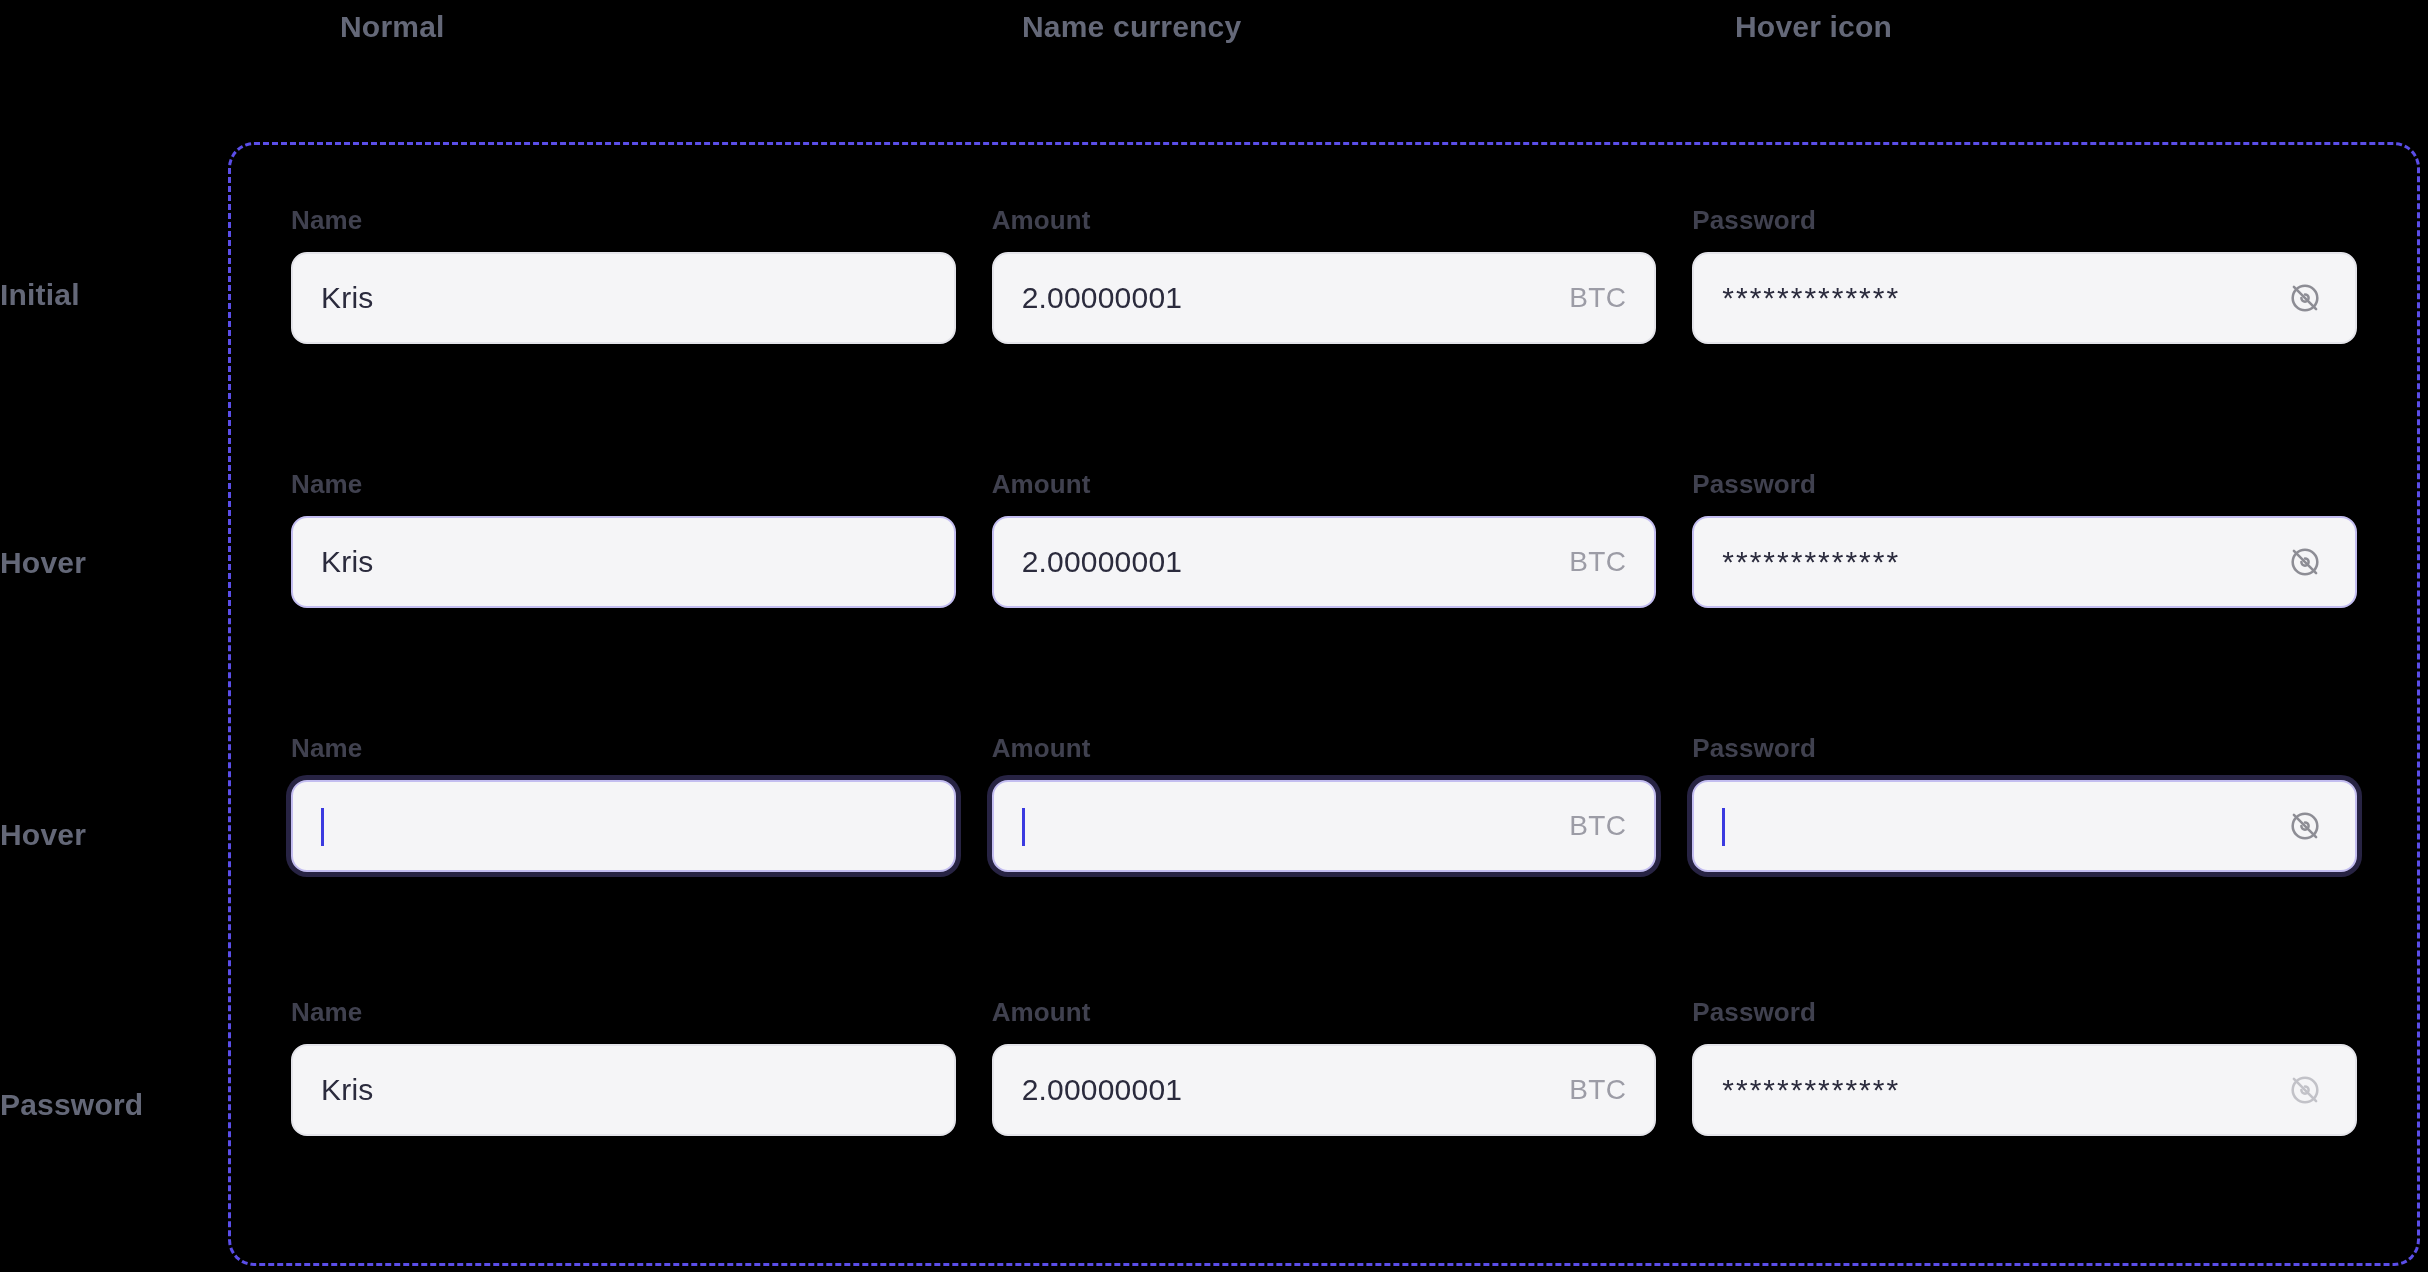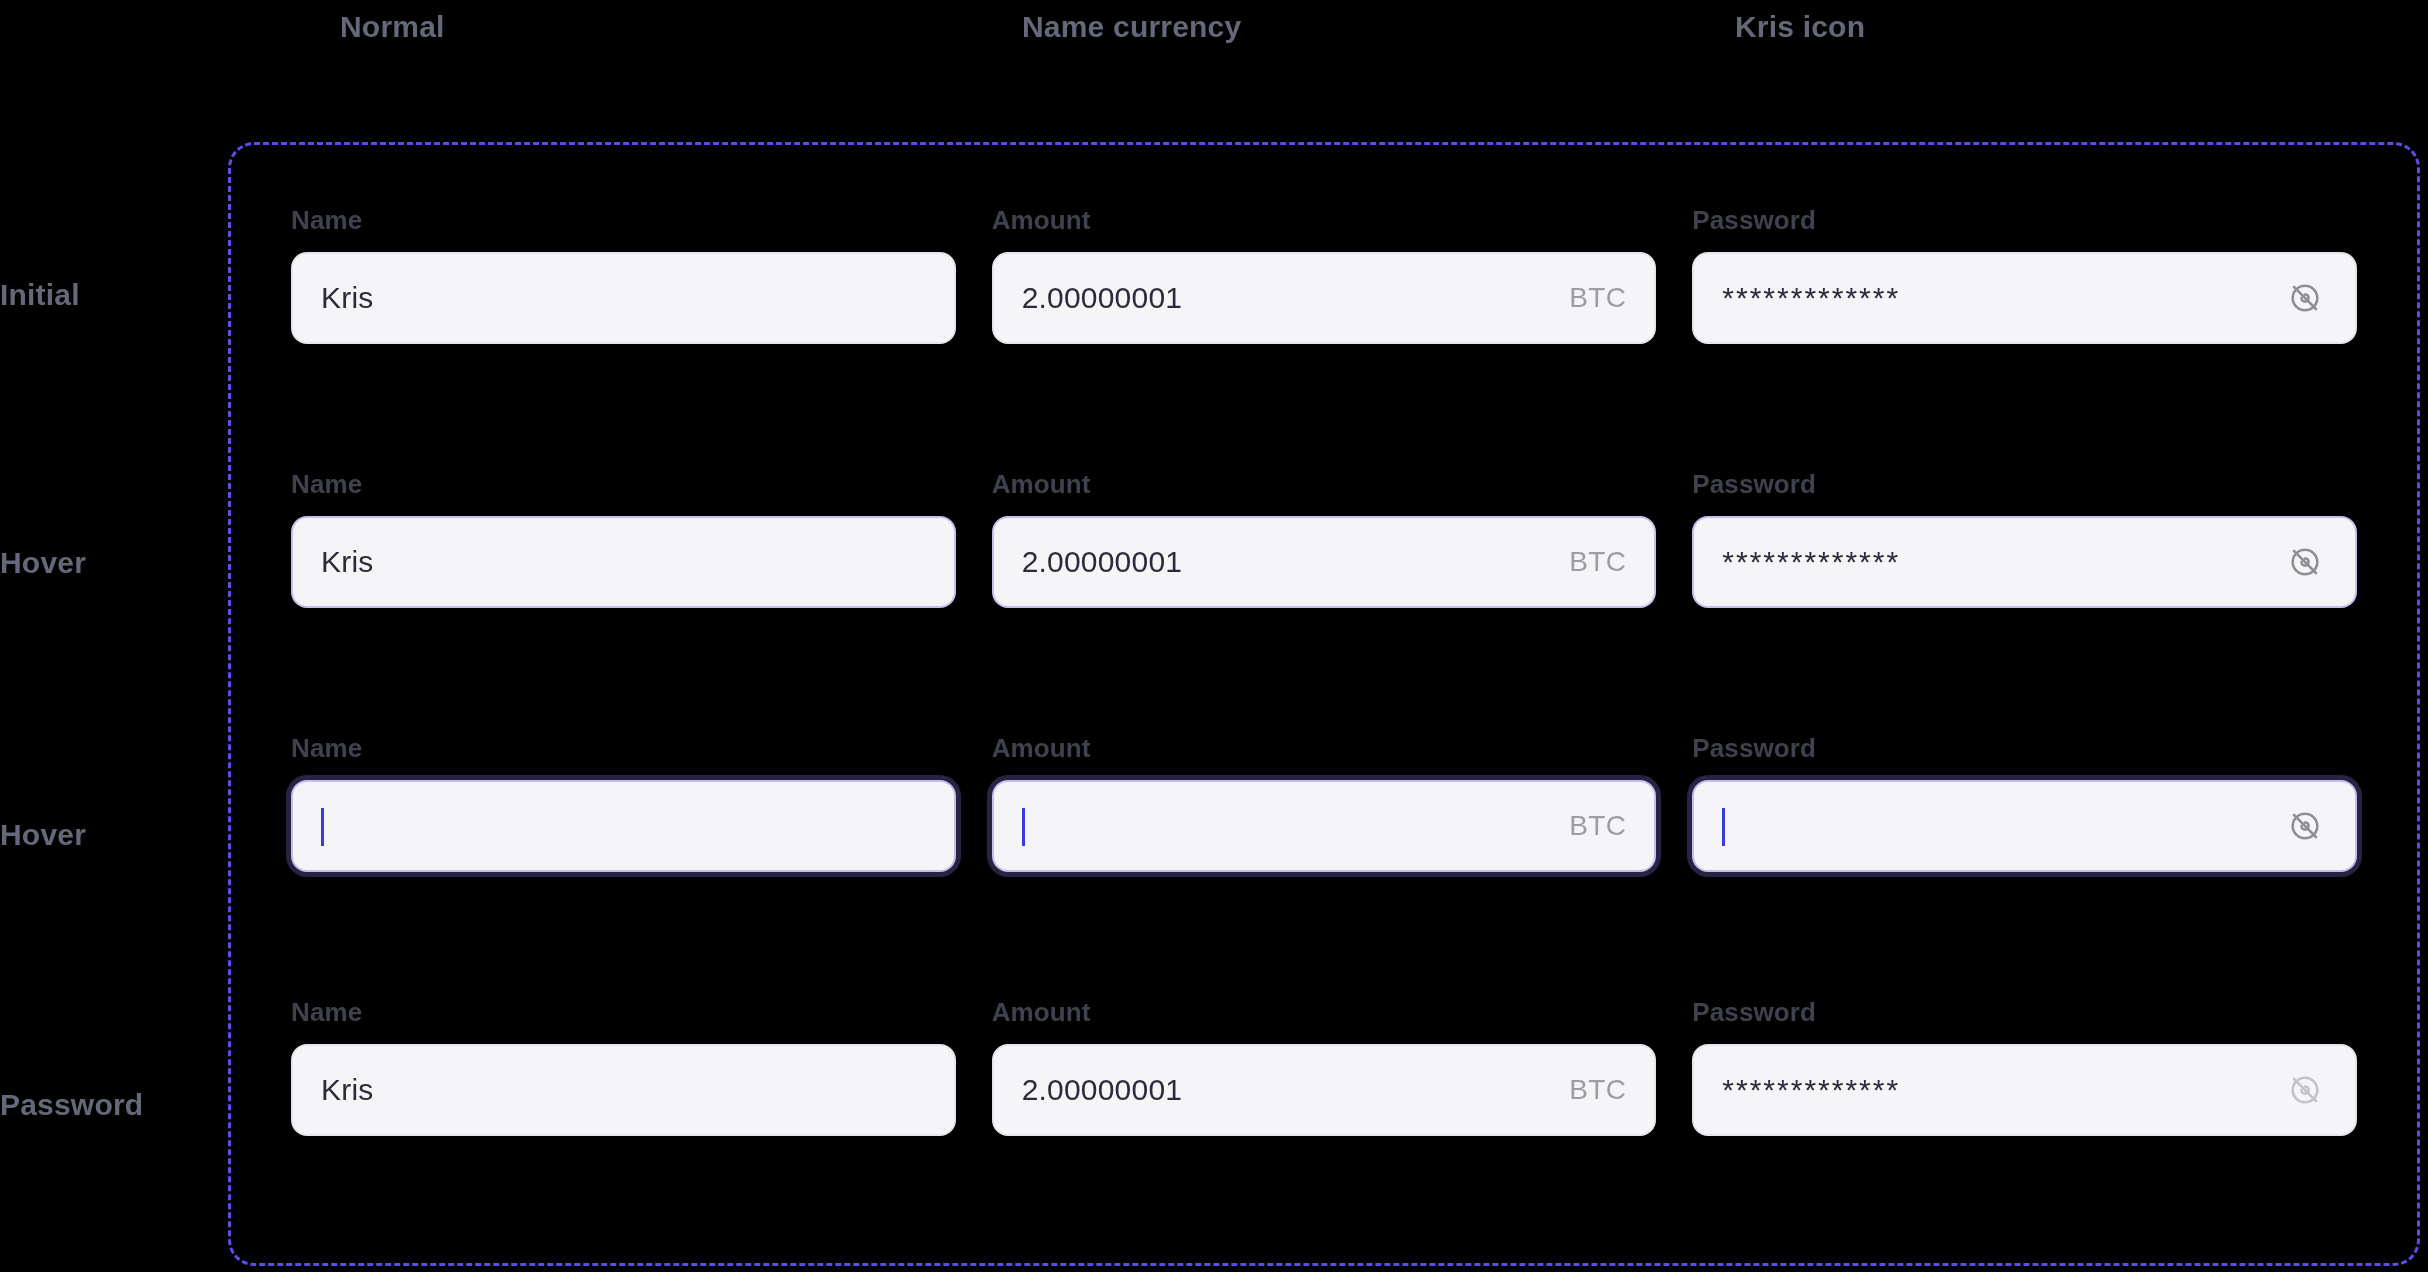--- a/index.html
+++ b/index.html
@@ -176,21 +176,21 @@
   .eye-btn svg{ display:block; }
 </style>
 </head>
 <body>
 
 <div class="page">
 
   <div class="col-headers">
     <div class="col-header c0">Normal</div>
     <div class="col-header c1">Name currency</div>
-    <div class="col-header c2">Kris icon</div>
+    <div class="col-header c2">Hover icon</div>
   </div>
 
   <div class="row-label r0">Initial</div>
   <div class="row-label r1">Hover</div>
   <div class="row-label r2">Hover</div>
   <div class="row-label r3">Password</div>
 
   <div class="matrix">
     <div class="grid">
 

